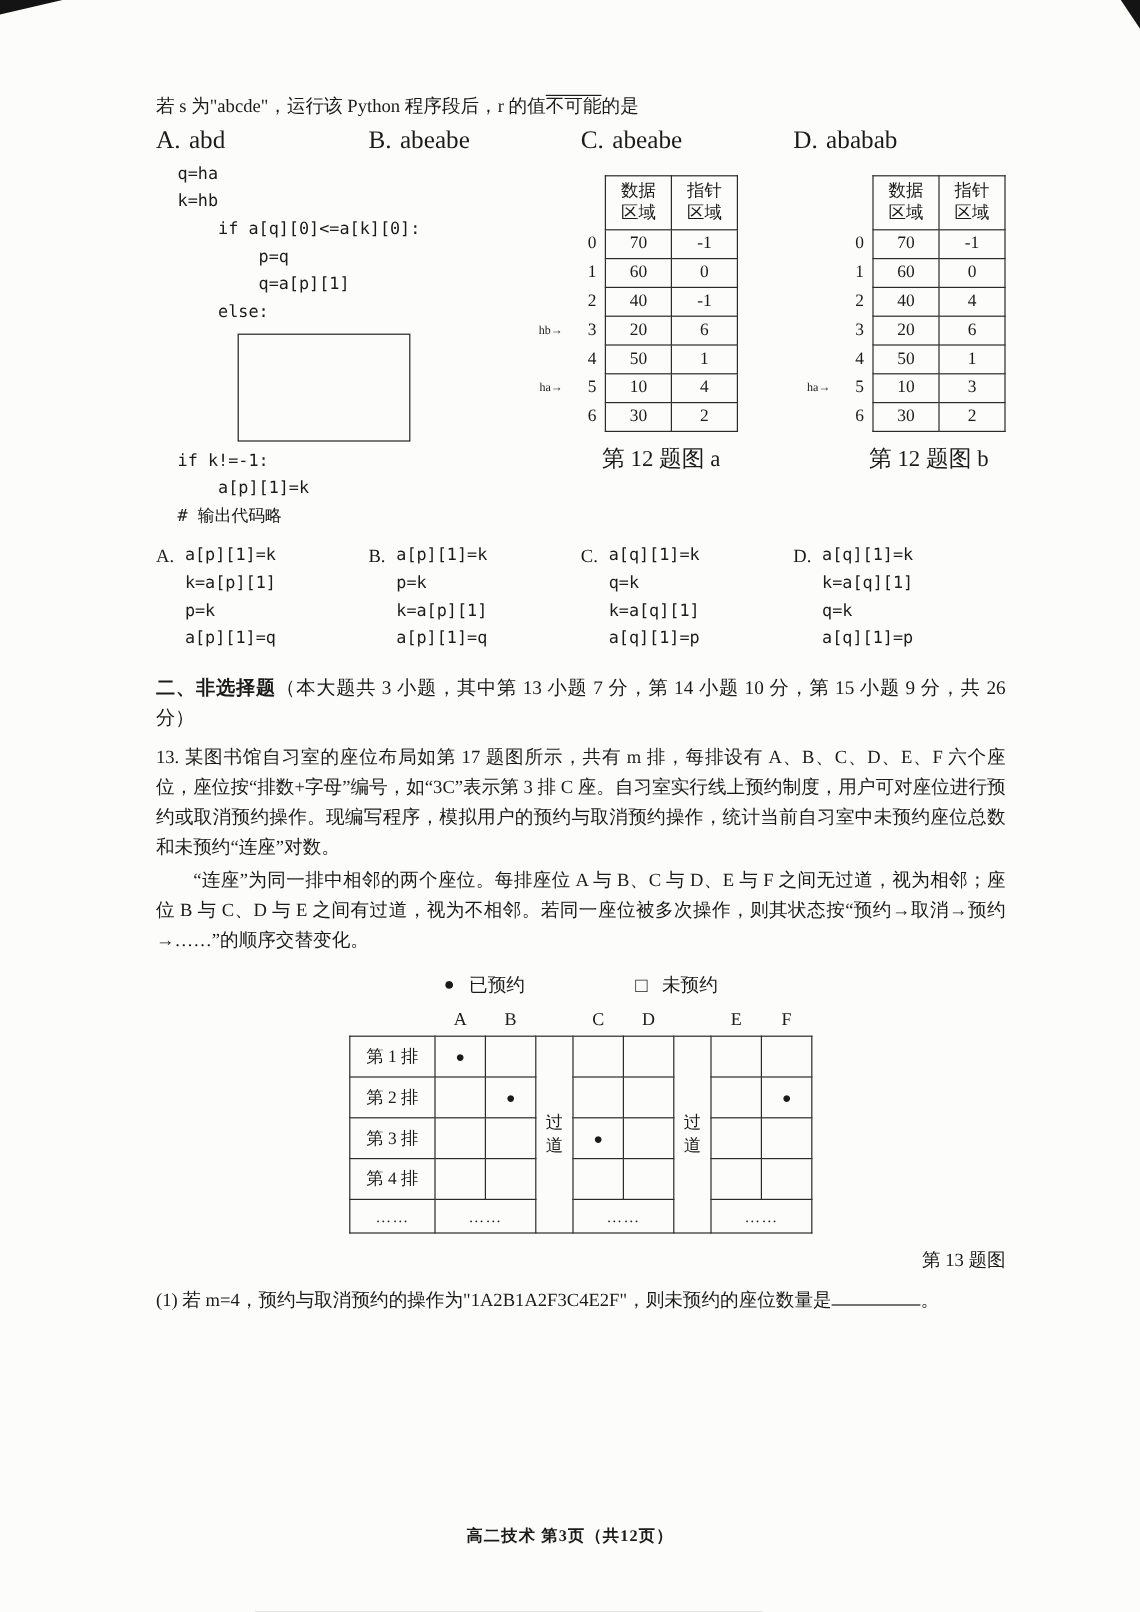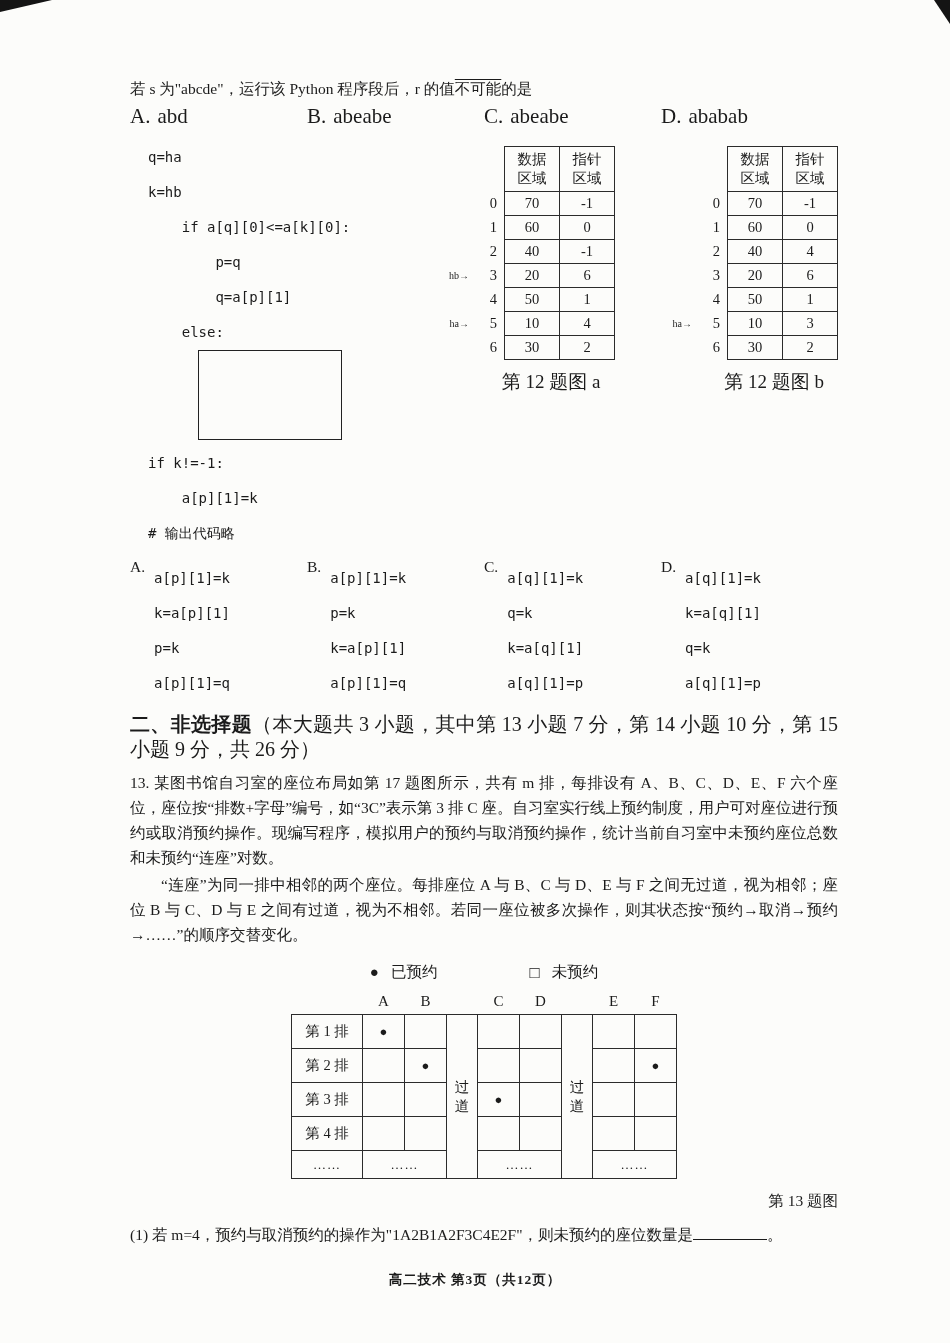--- a/index.html
+++ b/index.html
@@ -14,40 +14,40 @@
     border-top:24px solid #141414;border-left:16px solid transparent;}
   .content{position:absolute;left:130px;top:76px;width:708px;}
   .para{margin:0;font-size:15.5px;line-height:25px;text-align:justify;}
   .bold{font-weight:bold;}
   .emph{text-decoration:overline;text-decoration-thickness:1px;}
   
   .q11-options{display:flex;margin-top:3px;font-size:21px;line-height:25px;}
   .q11-opt{width:25%;}
   .opt-label{margin-right:7px;}
   
-  .mono,.code-line{font-family:"DejaVu Sans Mono","Liberation Mono",monospace;margin-top:12px;}
+  .mono,.code-line{font-family:"DejaVu Sans Mono","Liberation Mono",monospace;}
   .code-line{font-size:14px;line-height:23px;white-space:pre;}
   .q12-middle{display:flex;justify-content:space-between;margin-top:5px;}
   .code-col{width:262px;padding-left:18px;box-sizing:border-box;}
   .answer-box{width:142px;height:88px;border:1.5px solid #222;margin:6px 0 5px 50px;background:#fcfcfa;}
   
   .ll-block{margin-top:12px;}
   .ll-table{border-collapse:collapse;}
   .ll-table th,.ll-table td{padding:0;text-align:center;font-weight:normal;font-size:14.5px;}
   .ll-table .hd{border:1.2px solid #2b2b2b;width:54px;height:44px;white-space:pre-line;line-height:19px;}
   .ll-table .cel{border:1.2px solid #2b2b2b;width:54px;height:23px;}
   .ll-table .idx{border:none;width:24px;padding-right:7px;text-align:right;}
   .ll-table .arr{border:none;width:40px;padding-right:4px;text-align:right;font-size:10px;white-space:nowrap;}
   .ll-caption{margin-top:9px;font-size:19px;text-align:center;padding-left:58px;}
   
   .q12-options{display:flex;margin-top:10px;}
   .q12-opt{width:25%;display:flex;}
   .q12-opt .opt-label{font-size:15.5px;line-height:23px;margin-right:9px;}
   
-  .section-head{margin-top:17px;font-size:20px;}
+  .section-head{margin-top:17px;font-size:16px;}
   
   .mt8{margin-top:8px;}
   .indent2{text-indent:2em;}
   
   .legend{display:flex;justify-content:center;gap:92px;margin-top:15px;font-size:15.5px;}
   .legend-item{display:flex;align-items:center;gap:12px;}
   .legend-ico{font-size:15px;}
   
   .seat-wrap{margin-top:6px;display:flex;justify-content:center;}
   .seat-table{border-collapse:collapse;font-size:14.5px;}

